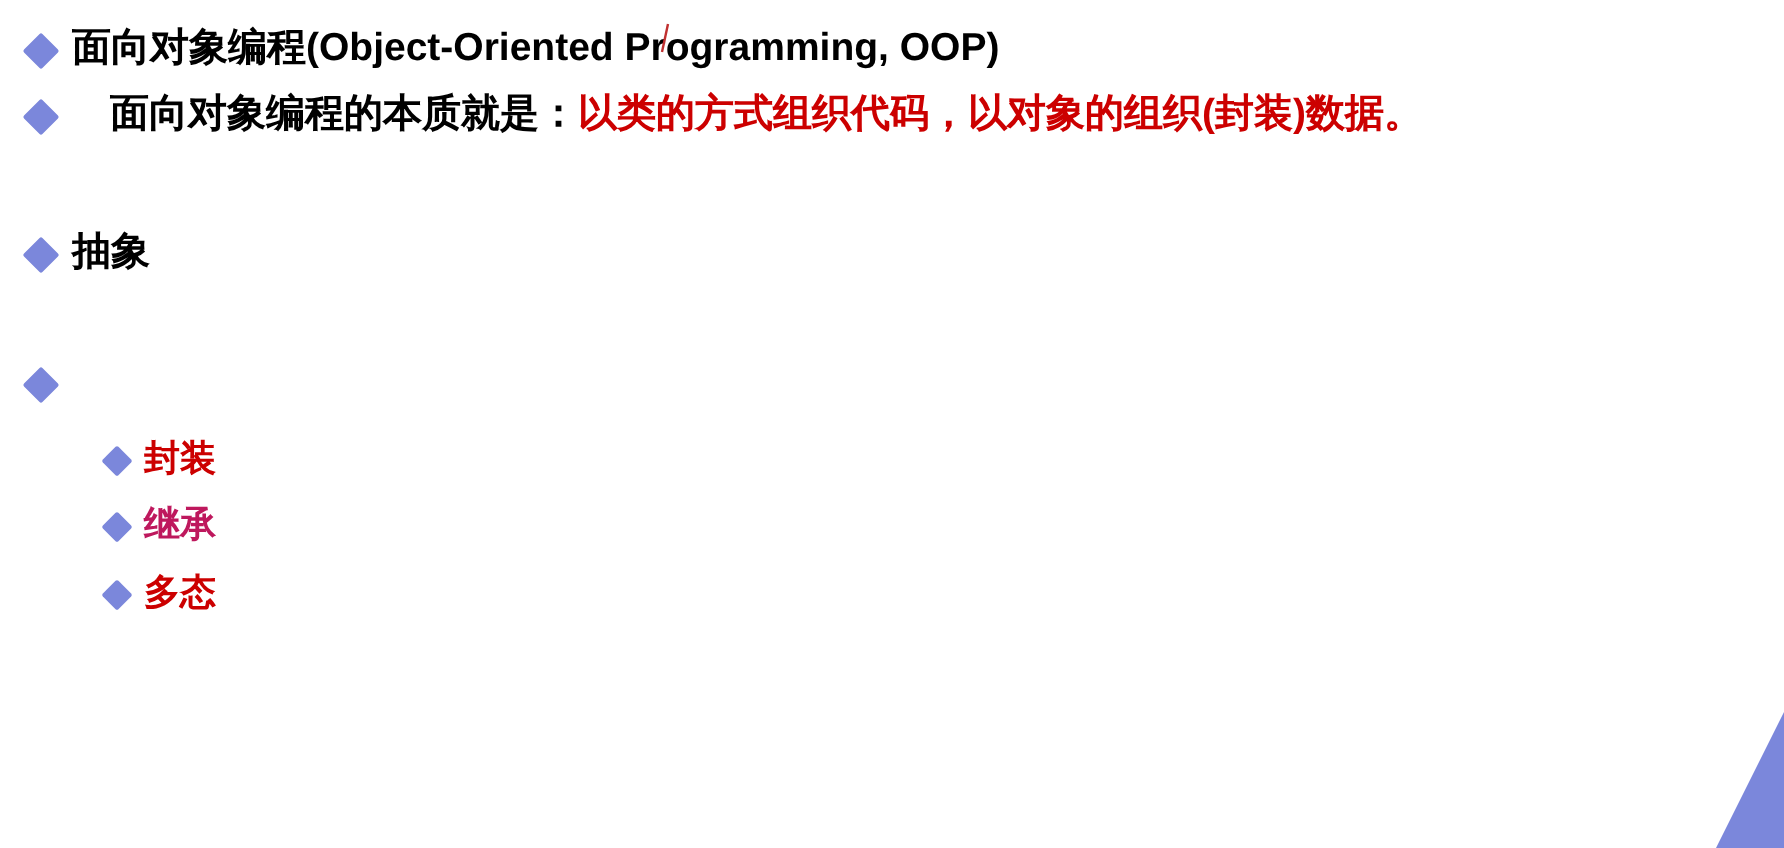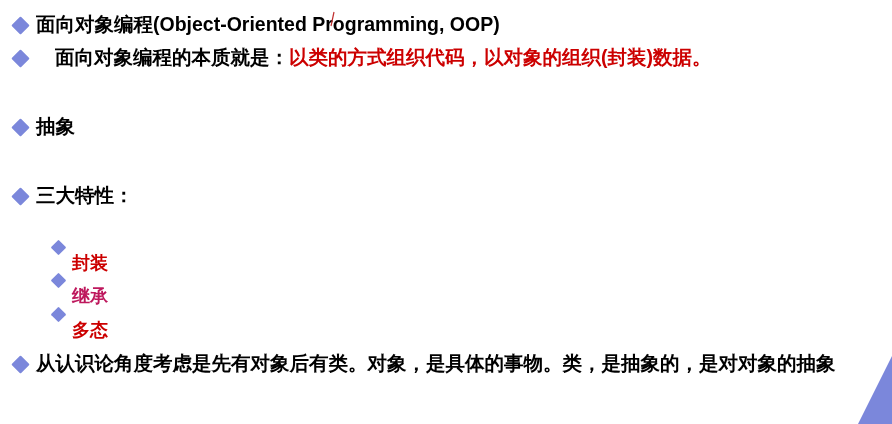--- a/index.html
+++ b/index.html
@@ -79,21 +79,20 @@
     height: 11px;
     flex: 0 0 11px;
     margin-right: 8px;
     margin-top: 1px;
   }
   .row.lvl2 .txt {
     font-size: 18px;
     font-weight: bold;
     color: #CC0000;
     line-height: 1.1;
-    margin-top: 34px;
   }
 
   .diamond {
     background: #7B87DB;
     transform: rotate(45deg);
     border-radius: 1px;
   }
 
   .txt .red {
     color: #CC0000;
@@ -125,37 +124,32 @@
       <li class="row lvl1" style="top: 47px; gap: 19px;">
         <span class="diamond" style="background: rgb(123, 135, 219);"></span>
         <span class="txt"><span class="blk" style="color: rgb(0, 0, 0);">面向对象编程的本质就是：</span><span class="red" style="color: rgb(204, 0, 0);">以类的方式组织代码，以对象的组织(封装)数据。</span></span>
       </li>
       <li class="row lvl1" style="top: 116px;">
         <span class="diamond" style="background: rgb(123, 135, 219);"></span>
         <span class="txt"><span class="blk" style="color: rgb(0, 0, 0);">抽象</span></span>
       </li>
       <li class="row lvl1" style="top: 185px;">
         <span class="diamond" style="background: rgb(123, 135, 219);"></span>
-        <span class="txt"><span class="blk" style="color: rgb(0, 0, 0);">三大特性：</span></span>
       </li>
       <li class="row lvl2" style="top: 220px;">
         <span class="diamond" style="background: rgb(123, 135, 219);"></span>
         <span class="txt"><span class="red" style="color: rgb(204, 0, 0);">封装</span></span>
       </li>
       <li class="row lvl2" style="top: 253px;">
         <span class="diamond" style="background: rgb(123, 135, 219);"></span>
         <span class="txt"><span class="red" style="color: #be185d;">继承</span></span>
       </li>
       <li class="row lvl2" style="top: 287px;">
         <span class="diamond" style="background: rgb(123, 135, 219);"></span>
         <span class="txt"><span class="red" style="color: rgb(204, 0, 0);">多态</span></span>
-      </li>
-      <li class="row lvl1" style="top: 353px;">
-        <span class="diamond" style="background: rgb(123, 135, 219);"></span>
-        <span class="txt"><span class="blk" style="color: rgb(0, 0, 0);">从认识论角度考虑是先有对象后有类。对象，是具体的事物。类，是抽象的，是对对象的抽象</span></span>
       </li>
     </ul>
 
   <svg class="pen-artifact" viewBox="0 0 5 16" aria-hidden="true">
     <line x1="4" y1="1" x2="1" y2="15" stroke="#C03030" stroke-width="1.2"></line>
   </svg>
 
   <svg class="corner-decor" viewBox="0 0 34 68" preserveAspectRatio="none" aria-hidden="true">
     <polygon points="34,0 34,68 0,68" fill="#7B87DB"></polygon>
   </svg>

